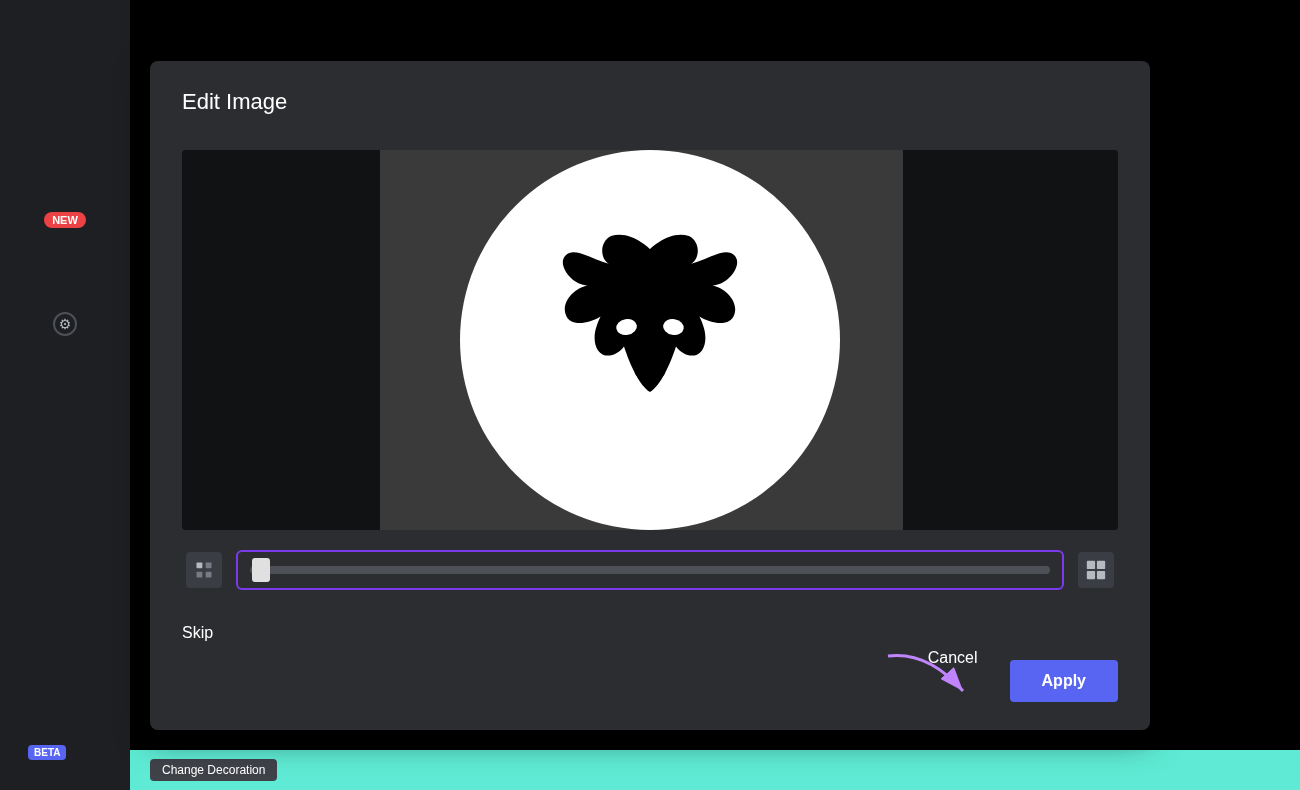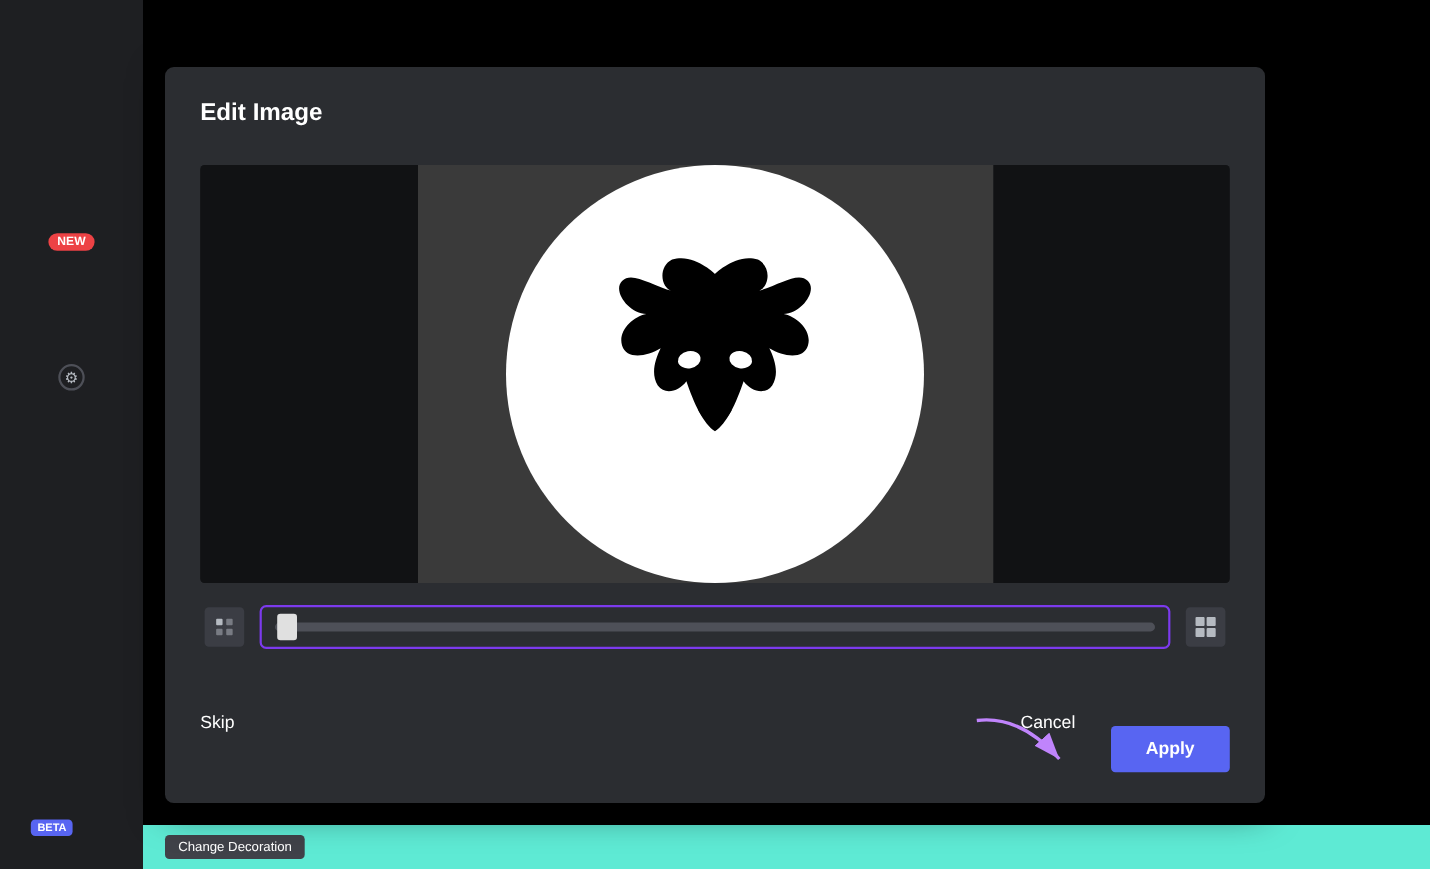--- a/index.html
+++ b/index.html
@@ -30,21 +30,21 @@
       left: 0;
       top: 0;
       width: 130px;
       height: 790px;
       background: #1e1f22;
       z-index: 1;
       display: flex;
       flex-direction: column;
       align-items: center;
       padding: 12px 0;
-      gap: 23px;
+      gap: 4px;
     }
 
     .new-badge {
       background: #ed4245;
       color: #fff;
       font-size: 11px;
       font-weight: 700;
       padding: 2px 8px;
       border-radius: 10px;
       margin-top: 200px;
@@ -115,21 +115,21 @@
       border-radius: 8px;
       width: 1000px;
       padding: 28px 32px 28px 32px;
       position: relative;
       box-shadow: 0 8px 32px rgba(0,0,0,0.6);
     }
 
     .modal-title {
       color: #fff;
       font-size: 22px;
-      font-weight: 700;
+      font-weight: 400;
       margin-bottom: 35px;
     }
 
     
     .image-preview-area {
       width: 100%;
       height: 380px;
       background: #1e1f22;
       border-radius: 4px;
       overflow: hidden;
@@ -234,21 +234,21 @@
       position: absolute;
       top: 50%;
       left: 2px;
       transform: translateY(-50%);
       cursor: grab;
     }
 
     
     .modal-footer {
       display: flex;
-      align-items: center;
+      align-items: flex-start;
       justify-content: space-between;
       margin-top: 24px;
       position: relative;
     }
 
     .skip-btn {
       background: none;
       border: none;
       color: #fff;
       font-size: 16px;

